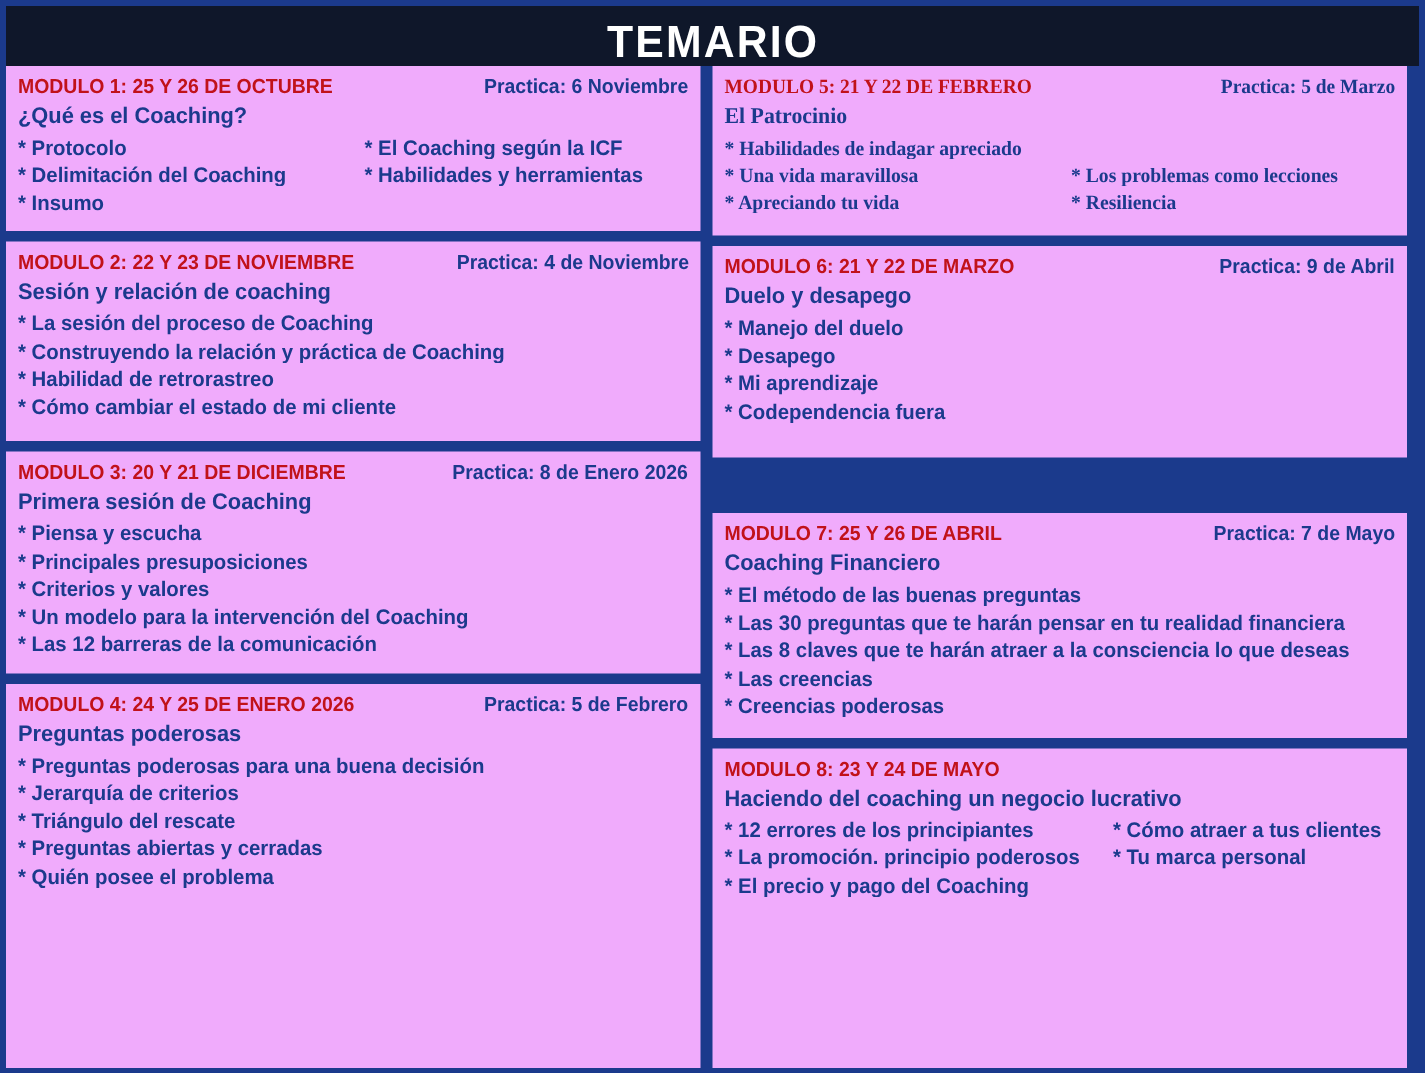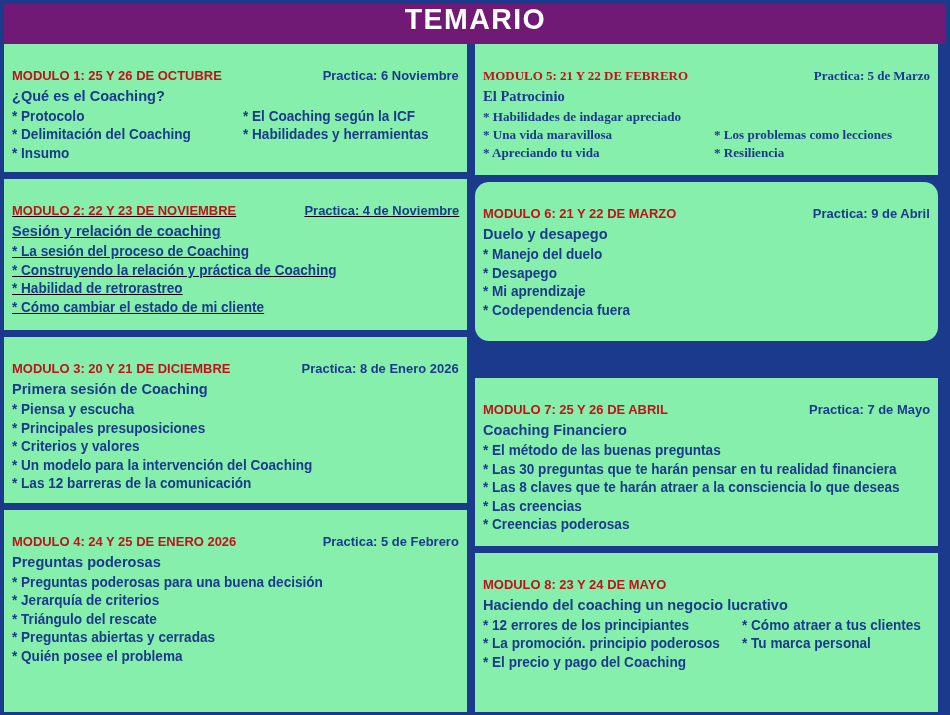--- a/index.html
+++ b/index.html
@@ -17,23 +17,23 @@
   .page {
     position: relative;
     width: 950px;
     height: 715px;
     background: #1b3a8c;
     padding: 4px;
   }
   
   .banner {
     height: 40px;
-    background: #701a75;
-    display: flex;
-    align-items: flex-start;
+    background: #0f172a;
+    display: flex;
+    align-items: flex-end;
     justify-content: center;
   }
   .banner-title {
     color: #ffffff;
     font-size: 30px;
     font-weight: bold;
     letter-spacing: 1.5px;
     line-height: 1;
     font-family: "Liberation Sans", sans-serif;
     transform: scaleX(0.95);
@@ -43,22 +43,22 @@
     gap: 8px;
     height: 668px;
   }
   .col {
     width: 463px;
     display: flex;
     flex-direction: column;
     gap: 7px;
   }
   .module {
-    background: #86efac;
-    padding: 24px 8px 8px 8px;
+    background: #f0abfc;
+    padding: 6px 8px 8px 8px;
     position: relative;
   }
   .mod-head {
     display: flex;
     align-items: baseline;
     justify-content: space-between;
     gap: 10px;
   }
   .mod-title {
     color: #c1121a;
@@ -101,25 +101,25 @@
     line-height: 1.32;
     white-space: nowrap;
     transform: scaleX(0.97);
     transform-origin: left center;
   }
   .bullets.two-col .bullet.c2 { grid-column: 2; }
   .bullets.two-col .bullet.c1 { grid-column: 1; }
   .small .bullet { font-size: 13.5px; }
   
   #m1 { padding-bottom: 10px; }
-  #m2 { padding-bottom: 14px; text-decoration: underline; }
+  #m2 { padding-bottom: 14px; }
   #m3 { padding-bottom: 10px; }
   #m4 { padding-bottom: 10px; flex: 1; }
   #m5 { padding-bottom: 14px; font-family: Liberation Serif, serif; }
-  #m6 { padding-bottom: 22px; border-radius: 14px; }
+  #m6 { padding-bottom: 22px; }
   #m7 { padding-bottom: 12px; margin-top: 30px; }
   #m8 { padding-bottom: 10px; flex: 1; }
 </style>
 </head>
 <body>
 
 <div class="page">
 
   <div class="banner">
     <div class="banner-title">TEMARIO</div>

